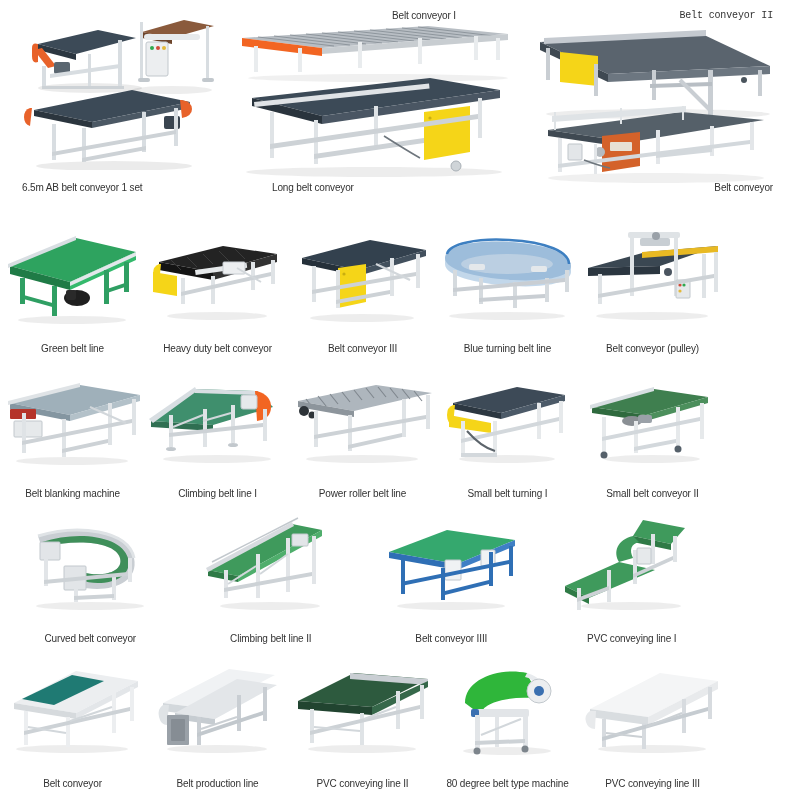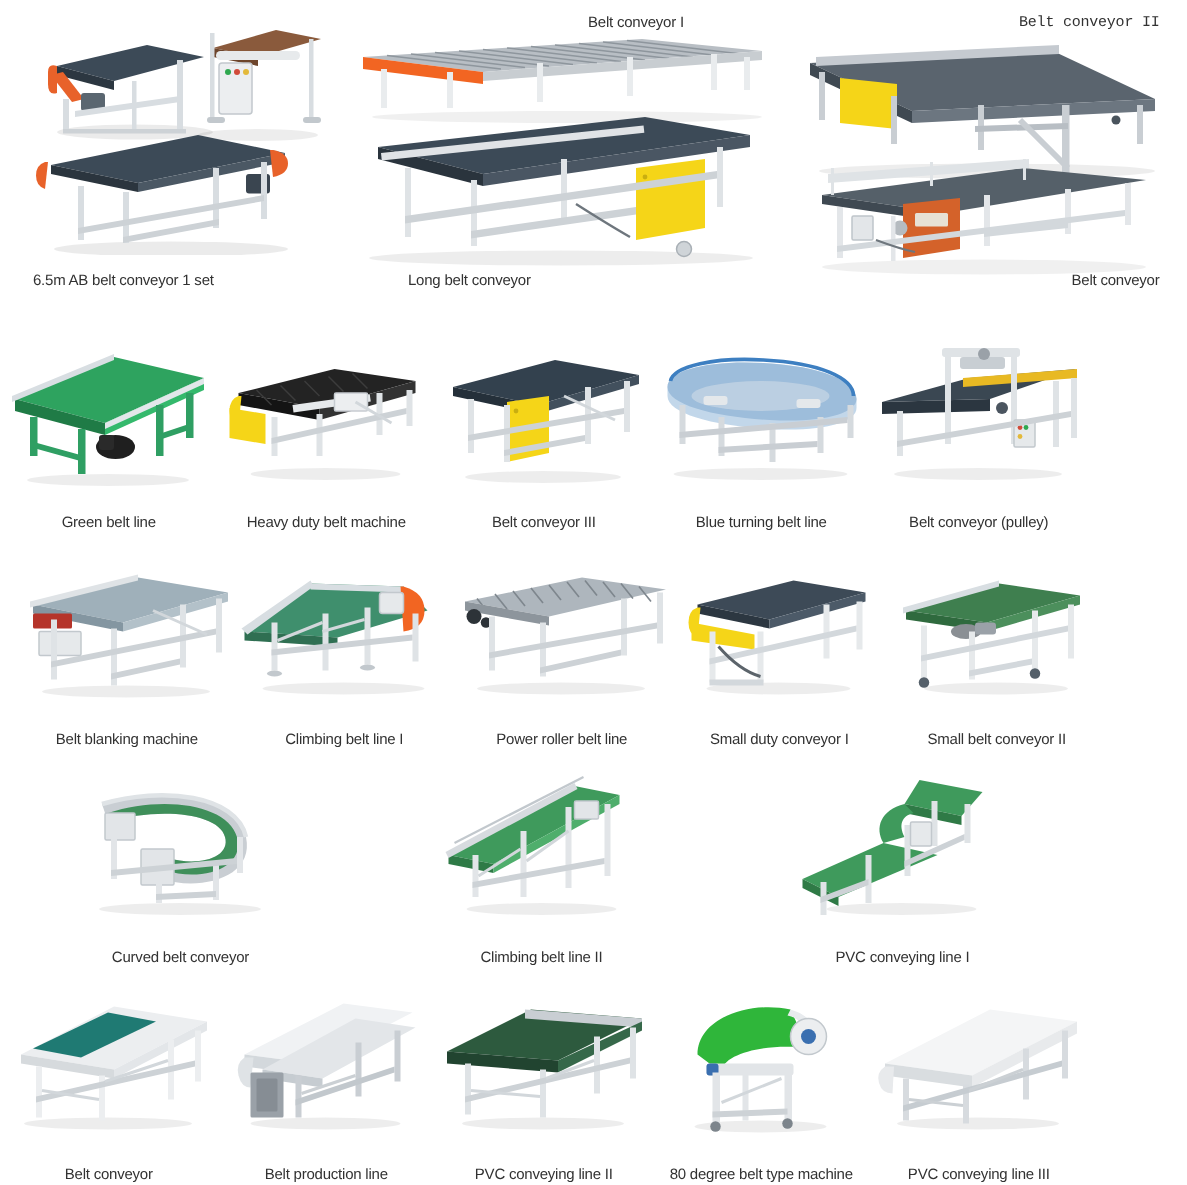--- a/index.html
+++ b/index.html
@@ -230,21 +230,21 @@
         <polygon points="8,48 32,52 32,72 8,68" fill="#f5d518"></polygon>
         <rect x="50" y="46" width="52" height="5" fill="#e6e9eb" transform="rotate(-8 50 46)"></rect>
         <rect x="78" y="38" width="22" height="12" rx="1" fill="#eceef0" stroke="#c7ccd1"></rect>
         <rect x="36" y="54" width="4" height="26" fill="#dfe3e6"></rect>
         <rect x="66" y="52" width="4" height="28" fill="#dfe3e6"></rect>
         <rect x="106" y="38" width="4" height="28" fill="#dfe3e6"></rect>
         <rect x="126" y="36" width="4" height="24" fill="#dfe3e6"></rect>
         <polygon points="36,68 126,48 126,52 36,72" fill="#cdd2d6"></polygon>
         <path d="M92,44 L116,58" stroke="#d2d7db" stroke-width="2"></path>
       </svg>
-      <div class="cap">Heavy duty belt machine</div>
+      <div class="cap">Heavy duty belt conveyor</div>
     </div>
 
     <div class="cell">
       <svg class="thumb" viewBox="0 0 145 105">
         <ellipse cx="72" cy="94" rx="52" ry="4" fill="#000" opacity=".07"></ellipse>
         <polygon points="12,34 80,16 136,26 68,46" fill="#33414e"></polygon>
         <polygon points="12,34 68,46 68,52 12,40" fill="#25303a"></polygon>
         <polygon points="68,46 136,26 136,32 68,52" fill="#42505d"></polygon>
         <polygon points="48,44 76,40 76,78 48,84" fill="#f5d518"></polygon>
         <circle cx="54" cy="50" r="1.6" fill="#c9ae10"></circle>
@@ -297,21 +297,21 @@
         <rect x="18" y="50" width="4" height="30" fill="#dfe3e6"></rect>
         <rect x="122" y="30" width="4" height="44" fill="#dfe3e6"></rect>
         <rect x="134" y="28" width="4" height="40" fill="#dfe3e6"></rect>
         <polygon points="18,70 134,50 134,54 18,74" fill="#cdd2d6"></polygon>
         <circle cx="88" cy="48" r="4" fill="#4b5560"></circle>
       </svg>
       <div class="cap">Belt conveyor (pulley)</div>
     </div>
   </div>
 
-  <div class="grid-row" style="top:367px;margin-left:12px;">
+  <div class="grid-row" style="top:367px;">
 
     <div class="cell">
       <svg class="thumb" viewBox="0 0 145 105">
         <ellipse cx="72" cy="92" rx="56" ry="4" fill="#000" opacity=".07"></ellipse>
         <polygon points="10,34 80,16 140,26 70,46" fill="#9fb0ba"></polygon>
         <polygon points="10,34 70,46 70,52 10,40" fill="#8496a1"></polygon>
         <polygon points="70,46 140,26 140,32 70,52" fill="#b3c1c9"></polygon>
         <polygon points="8,32 80,14 80,18 8,36" fill="#dfe3e6"></polygon>
         <rect x="10" y="40" width="26" height="10" rx="1" fill="#b5342a"></rect>
         <rect x="14" y="52" width="28" height="16" rx="1" fill="#e6e9eb" stroke="#c2c8cd"></rect>
@@ -386,21 +386,21 @@
         <path d="M18,36 q-6,2 -6,10 t6,10 l2,-20Z" fill="#f5d518"></path>
         <polygon points="14,46 56,54 56,64 14,58" fill="#f5d518"></polygon>
         <rect x="26" y="52" width="4" height="34" fill="#e6e9eb"></rect>
         <rect x="58" y="52" width="4" height="34" fill="#e6e9eb"></rect>
         <rect x="102" y="34" width="4" height="36" fill="#e6e9eb"></rect>
         <rect x="124" y="32" width="4" height="32" fill="#e6e9eb"></rect>
         <polygon points="26,70 124,48 124,52 26,74" fill="#d3d8dc"></polygon>
         <polygon points="26,84 62,84 62,88 26,88" fill="#d3d8dc"></polygon>
         <path d="M32,62 q14,16 28,20" stroke="#5c646b" stroke-width="2" fill="none"></path>
       </svg>
-      <div class="cap">Small duty conveyor I</div>
+      <div class="cap">Small belt turning I</div>
     </div>
 
     <div class="cell">
       <svg class="thumb" viewBox="0 0 145 105">
         <ellipse cx="72" cy="90" rx="48" ry="4" fill="#000" opacity=".07"></ellipse>
         <polygon points="12,38 74,20 128,28 66,46" fill="#3f7f4f"></polygon>
         <polygon points="12,38 66,46 66,52 12,44" fill="#2f6a3e"></polygon>
         <polygon points="66,46 128,28 128,34 66,52" fill="#4c8f5c"></polygon>
         <polygon points="10,36 74,18 74,22 10,40" fill="#d8dee2"></polygon>
         <ellipse cx="52" cy="52" rx="10" ry="5" fill="#8a8f94"></ellipse>
@@ -452,20 +452,37 @@
         <rect x="88" y="24" width="4" height="54" fill="#e2e5e8"></rect>
         <rect x="114" y="22" width="4" height="48" fill="#e2e5e8"></rect>
         <polygon points="26,74 114,58 114,62 26,78" fill="#cdd2d6"></polygon>
         <path d="M30,70 L58,52" stroke="#d2d7db" stroke-width="2"></path>
         <path d="M62,60 L90,40" stroke="#d2d7db" stroke-width="2"></path>
       </svg>
       <div class="cap">Climbing belt line II</div>
     </div>
 
 
+    <div class="cell">
+      <svg class="thumb" viewBox="0 0 145 105">
+        <ellipse cx="72" cy="92" rx="54" ry="4" fill="#000" opacity=".07"></ellipse>
+        <polygon points="10,38 68,16 136,26 78,50" fill="#35a86e"></polygon>
+        <polygon points="10,38 78,50 78,56 10,44" fill="#2f6fb5"></polygon>
+        <polygon points="78,50 136,26 136,32 78,56" fill="#3f7fc5"></polygon>
+        <rect x="66" y="46" width="16" height="20" rx="1" fill="#f0f2f4" stroke="#c2c8cd"></rect>
+        <rect x="102" y="36" width="14" height="16" rx="1" fill="#f0f2f4" stroke="#c2c8cd"></rect>
+        <rect x="22" y="44" width="4" height="36" fill="#2f6fb5"></rect>
+        <rect x="62" y="54" width="4" height="32" fill="#2f6fb5"></rect>
+        <rect x="110" y="38" width="4" height="34" fill="#2f6fb5"></rect>
+        <rect x="130" y="32" width="4" height="30" fill="#2f6fb5"></rect>
+        <polygon points="22,68 130,46 130,50 22,72" fill="#2f6fb5"></polygon>
+        <polygon points="62,78 110,66 110,70 62,82" fill="#2f6fb5"></polygon>
+      </svg>
+      <div class="cap">Belt conveyor IIII</div>
+    </div>
 
     <div class="cell">
       <svg class="thumb" viewBox="0 0 145 105">
         <ellipse cx="72" cy="92" rx="50" ry="4" fill="#000" opacity=".07"></ellipse>
         <polygon points="84,6 126,14 112,30 74,22" fill="#3f9a5c"></polygon>
         <polygon points="74,22 112,30 112,36 74,28" fill="#2f7a46"></polygon>
         <path d="M74,22 C58,26 54,38 60,48 L74,44 C70,36 72,30 80,28Z" fill="#3f9a5c"></path>
         <polygon points="60,48 96,56 30,84 6,72" fill="#3f9a5c"></polygon>
         <polygon points="6,72 30,84 30,90 6,78" fill="#2f7a46"></polygon>
         <rect x="92" y="20" width="4" height="30" fill="#dfe3e6"></rect>

